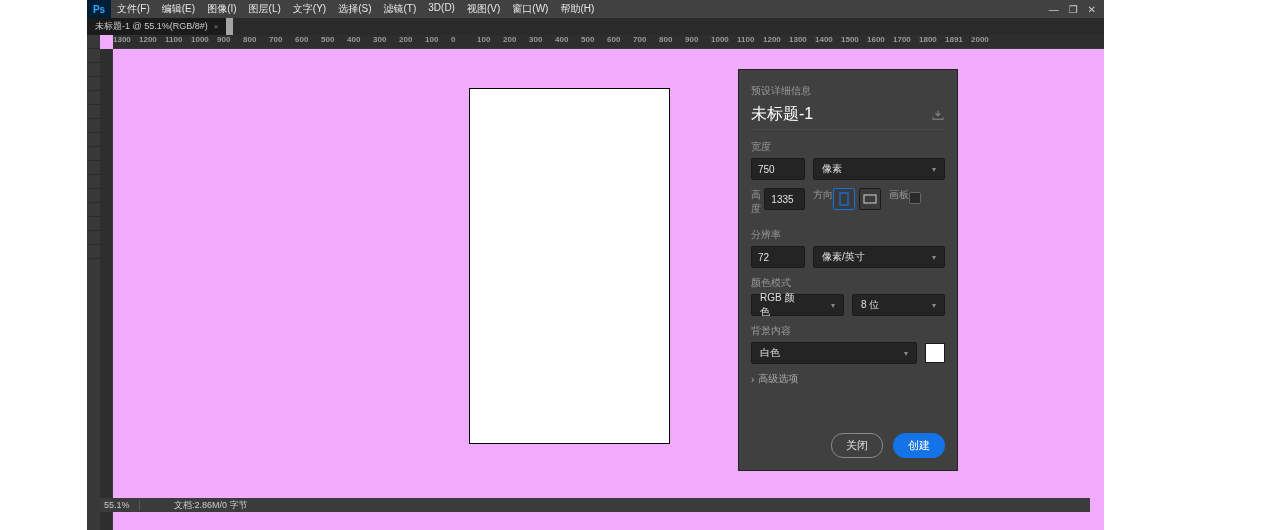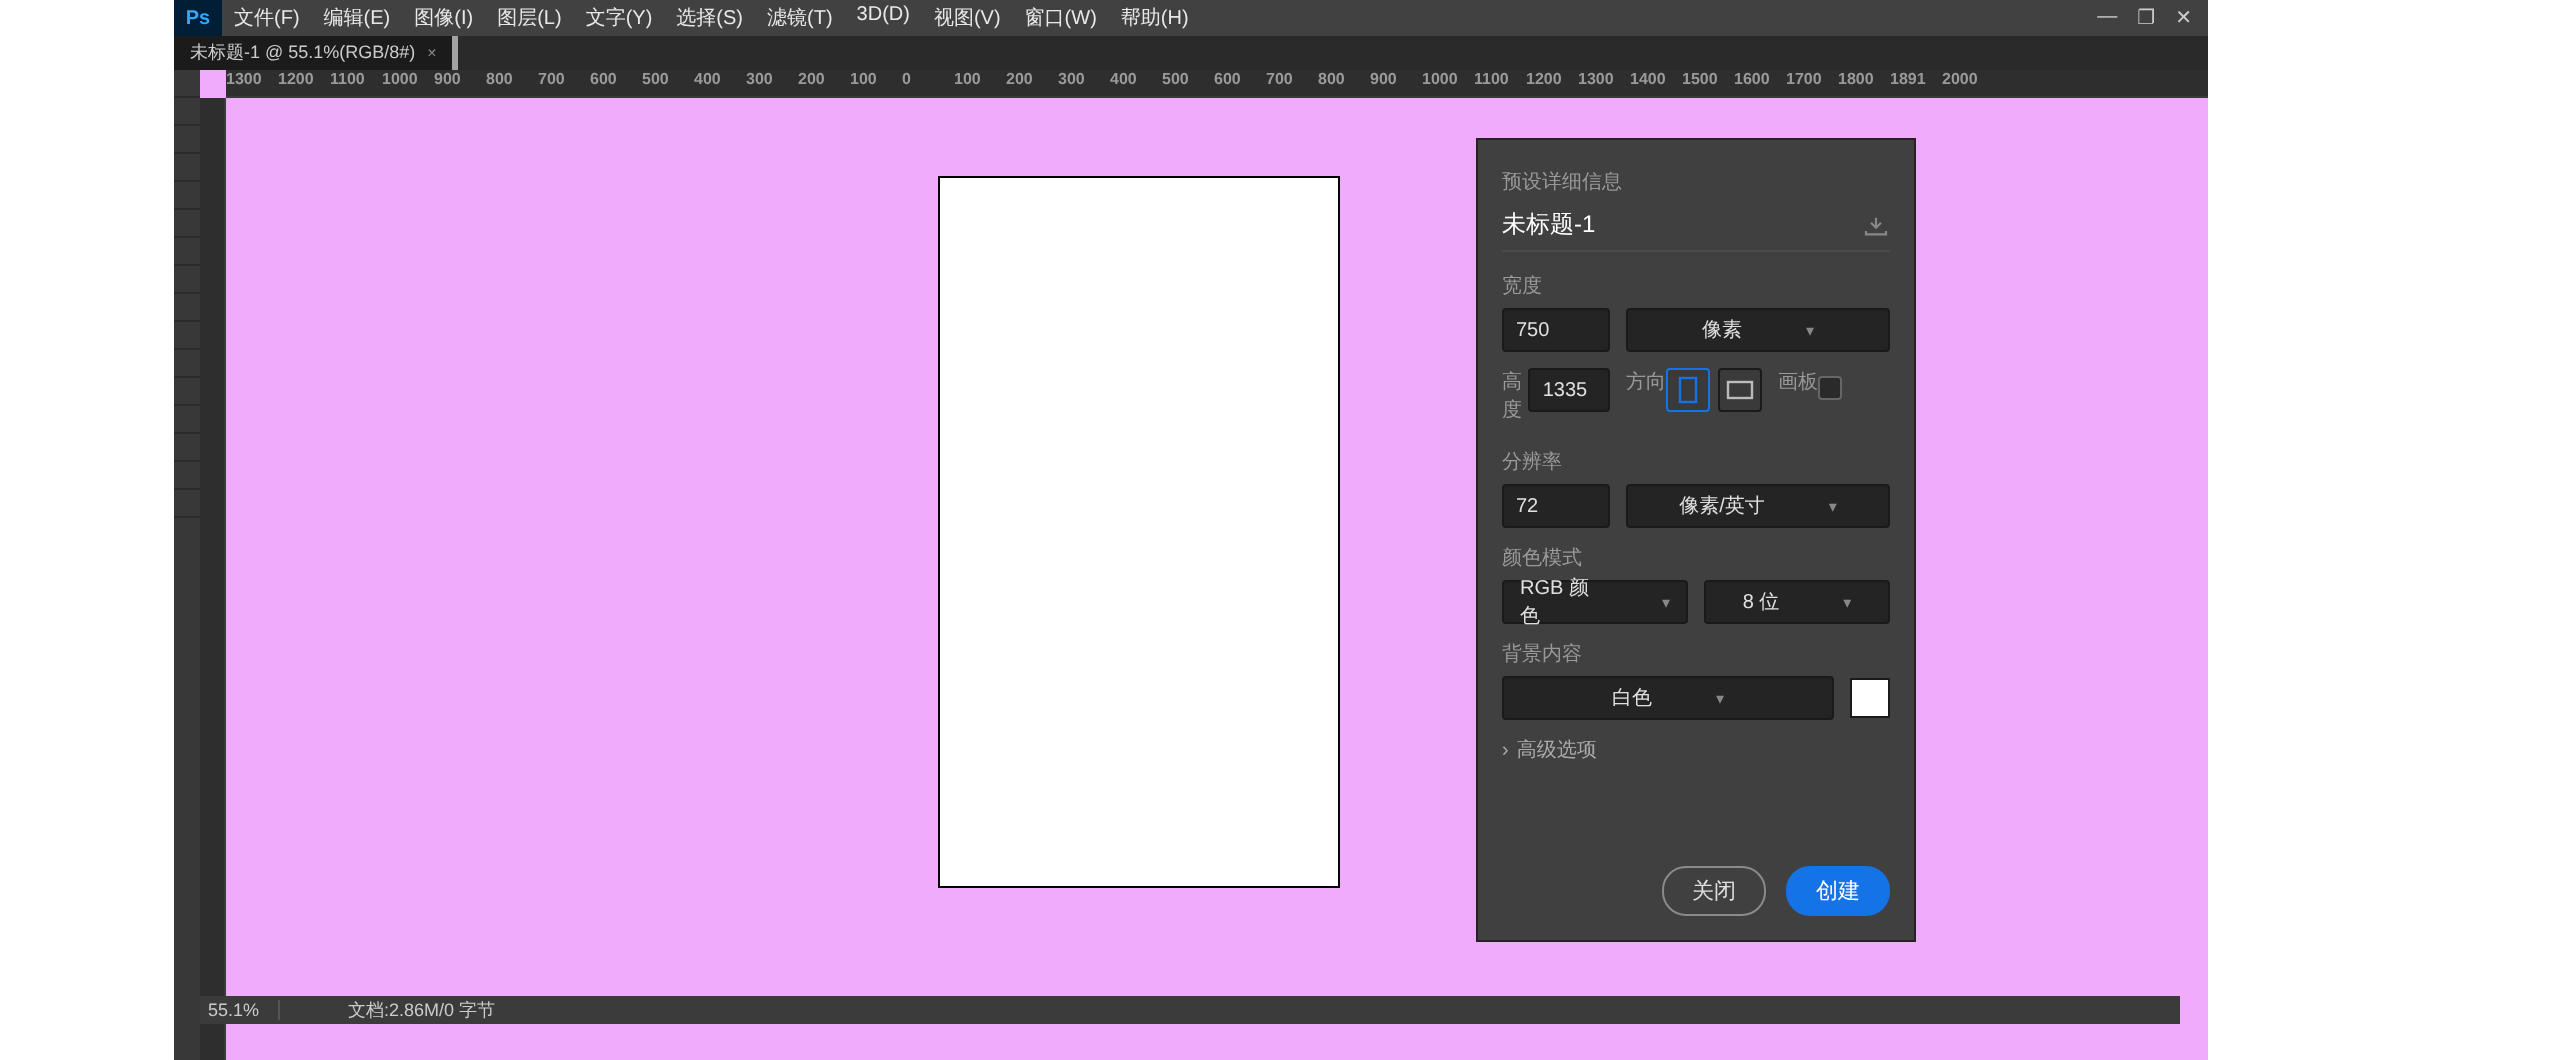--- a/index.html
+++ b/index.html
@@ -4,44 +4,44 @@
 <style>
   * { margin: 0; padding: 0; box-sizing: border-box; font-family: "Microsoft YaHei", Arial, sans-serif; }
   body { background: #fff; width: 1280px; height: 530px; overflow: hidden; }
   .app { position: absolute; left: 87px; top: 0; width: 1017px; height: 530px; background: #1b1b1b; color: #ccc; display: flex; flex-direction: column; }
   .titlebar { height: 18px; background: #414141; display: flex; align-items: center; font-size: 10px; color: #e8e8e8; }
   .ps-logo { width: 24px; height: 18px; background: #001e36; color: #31a8ff; display: flex; align-items: center; justify-content: center; font-weight: bold; font-size: 10px; }
   .menu { display: flex; gap: 0; }
   .menu span { padding: 0 6px; cursor: default; }
   .win-controls { margin-left: auto; display: flex; gap: 10px; padding-right: 8px; color: #ccc; font-size: 10px; }
   .tabbar { height: 17px; background: #2a2a2a; display: flex; align-items: stretch; font-size: 9px; }
-  .tab { background: #1b1b1b; color: #ccc; padding: 2px 8px; display: flex; align-items: center; gap: 6px; border-right: 3px solid #a3a3a3; }
+  .tab { background: #1b1b1b; color: #ccc; padding: 2px 8px; display: flex; align-items: center; gap: 6px; border-right: 7px solid #a3a3a3; }
   .tab .x { color: #888; font-size: 8px; }
   .workspace { flex: 1; display: flex; position: relative; background: #f0abfc; font-weight: bold; }
   .toolbar { width: 13px; background: #383838; display: flex; flex-direction: column; }
   .toolbar .tool { width: 13px; height: 14px; border-bottom: 1px solid #2b2b2b; }
   .canvas-area { flex: 1; position: relative; overflow: hidden; }
   .ruler-h { position: absolute; top: 0; left: 13px; right: 0; height: 14px; background: #2e2e2e; border-bottom: 1px solid #3a3a3a; display: flex; font-size: 8px; color: #9a9a9a; overflow: hidden; }
   .ruler-h span { width: 26px; flex-shrink: 0; text-align: left; border-right: 0; }
   .ruler-v { position: absolute; top: 14px; left: 0; bottom: 0; width: 13px; background: #2e2e2e; border-right: 1px solid #3a3a3a; }
   .canvas { position: absolute; left: 370px; top: 54px; width: 199px; height: 354px; background: #fff; box-shadow: 0 0 0 1px #000; }
   .statusbar { position: absolute; left: 100px; bottom: 18px; width: 990px; height: 14px; background: #3b3b3b; font-size: 9px; color: #ccc; display: flex; align-items: center; }
   .statusbar .zoom { width: 40px; padding-left: 4px; border-right: 1px solid #555; }
   .statusbar .info { padding-left: 6px; margin-left: 28px; }
   
   .panel { position: absolute; left: 738px; top: 69px; width: 220px; height: 402px; background: #404040; border: 1px solid #232323; color: #c6c6c6; font-size: 10px; padding: 14px 12px 0 12px; }
   .panel .header { font-size: 10px; color: #999; margin-bottom: 6px; }
   .doc-name-row { display: flex; align-items: center; justify-content: space-between; border-bottom: 1px solid #4a4a4a; padding-bottom: 4px; margin-bottom: 10px; }
-  .doc-name { font-size: 12px; color: #fff; }
+  .doc-name { font-size: 16px; color: #fff; }
   .download-icon { width: 14px; height: 10px; color: #888; }
   .field-label { font-size: 10px; color: #999; margin-bottom: 4px; }
   .row { display: flex; gap: 8px; margin-bottom: 8px; }
   .input-box { background: #242424; border: 1px solid #1a1a1a; height: 22px; display: flex; align-items: center; padding: 0 6px; font-size: 10px; color: #e0e0e0; border-radius: 2px; }
   .w54 { width: 54px; }
-  .select-box { background: #242424; border: 1px solid #1a1a1a; height: 22px; display: flex; align-items: center; justify-content: center; padding: 0 8px; font-size: 10px; color: #e0e0e0; border-radius: 2px; flex: 1; gap: 32px; }
+  .select-box { background: #242424; border: 1px solid #1a1a1a; height: 22px; display: flex; align-items: center; justify-content: space-between; padding: 0 8px; font-size: 10px; color: #e0e0e0; border-radius: 2px; flex: 1; gap: 32px; }
   .chev { color: #888; font-size: 8px; }
   .col3 { display: flex; gap: 8px; margin-bottom: 8px; }
   .colgroup { display: flex; flex-direction: row; }
   .orient { display: flex; gap: 4px; }
   .orient-btn { width: 22px; height: 22px; background: #3a3a3a; border: 1px solid #1a1a1a; border-radius: 2px; display: flex; align-items: center; justify-content: center; }
   .orient-btn.active { border: 1px solid #1473e6; }
   .orient-btn svg rect { fill: none; stroke: #bbb; stroke-width: 1.2; }
   .orient-btn.active svg rect { stroke: #1473e6; }
   .checkbox { width: 12px; height: 12px; border: 1px solid #666; background: #2a2a2a; border-radius: 2px; margin-top: 4px; }
   .select-wide { width: 112px; }

